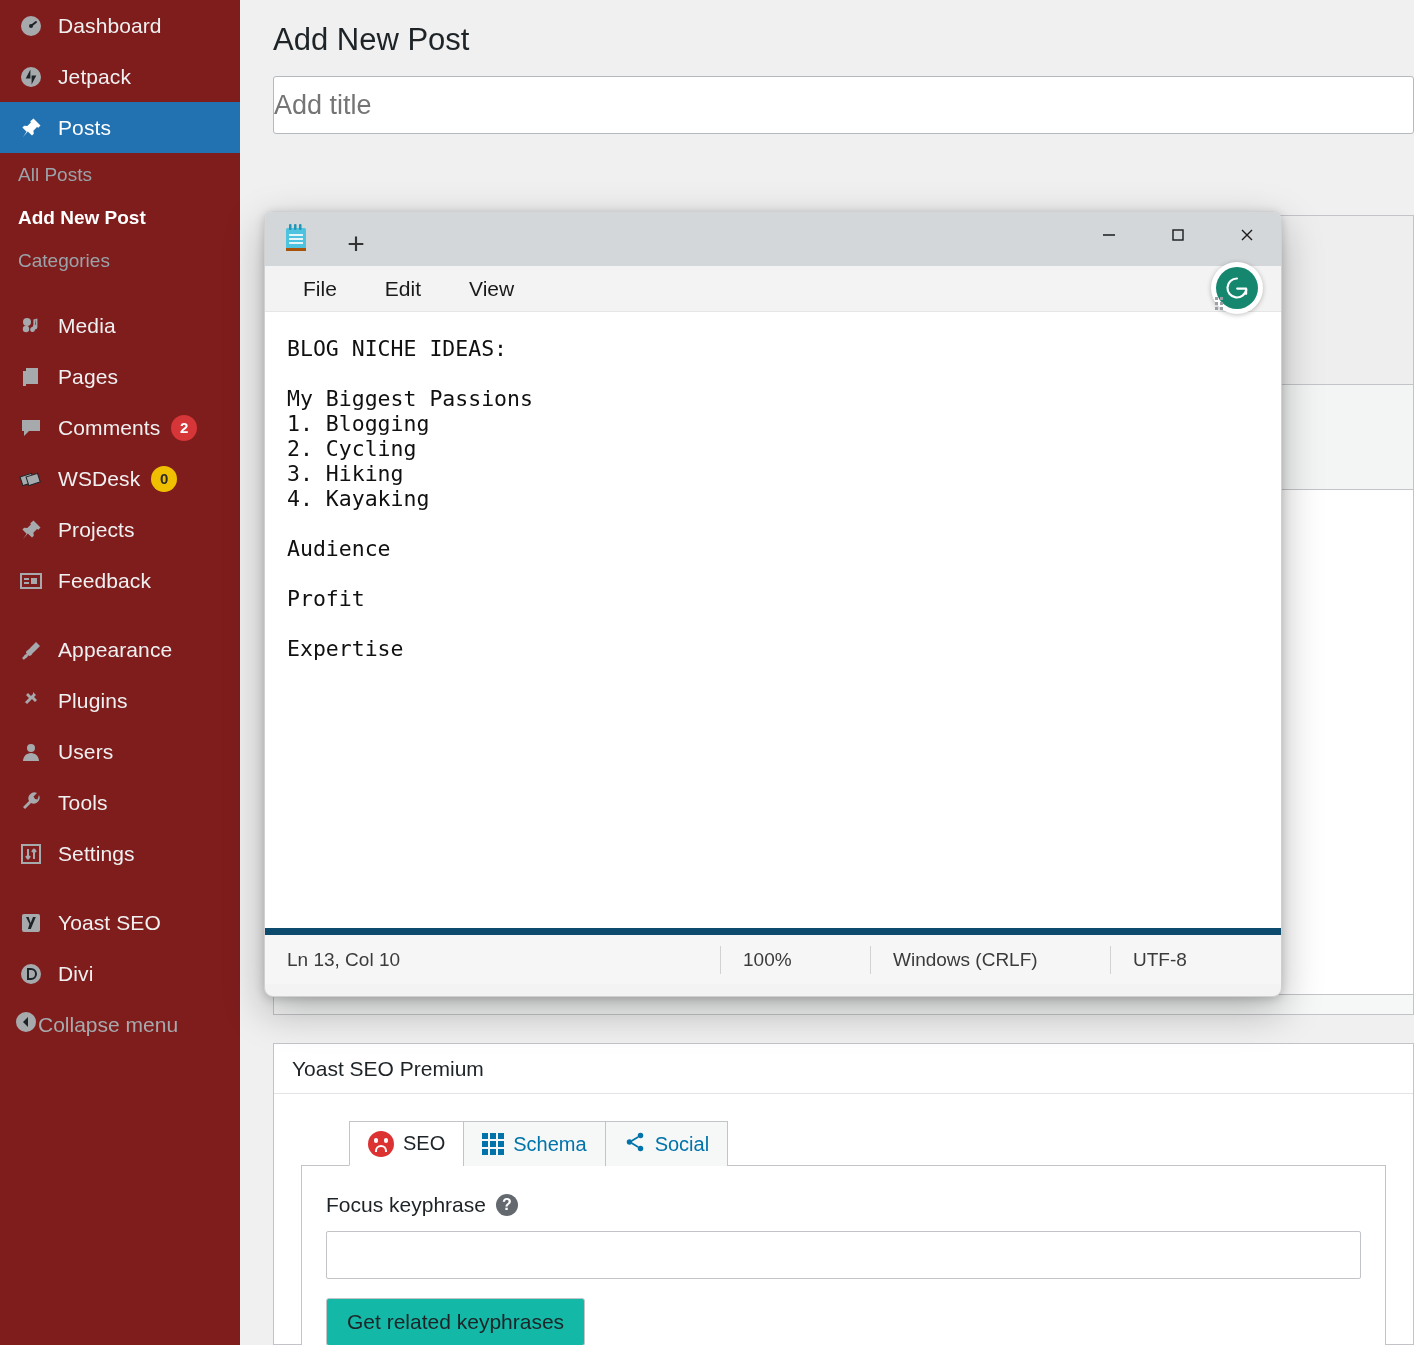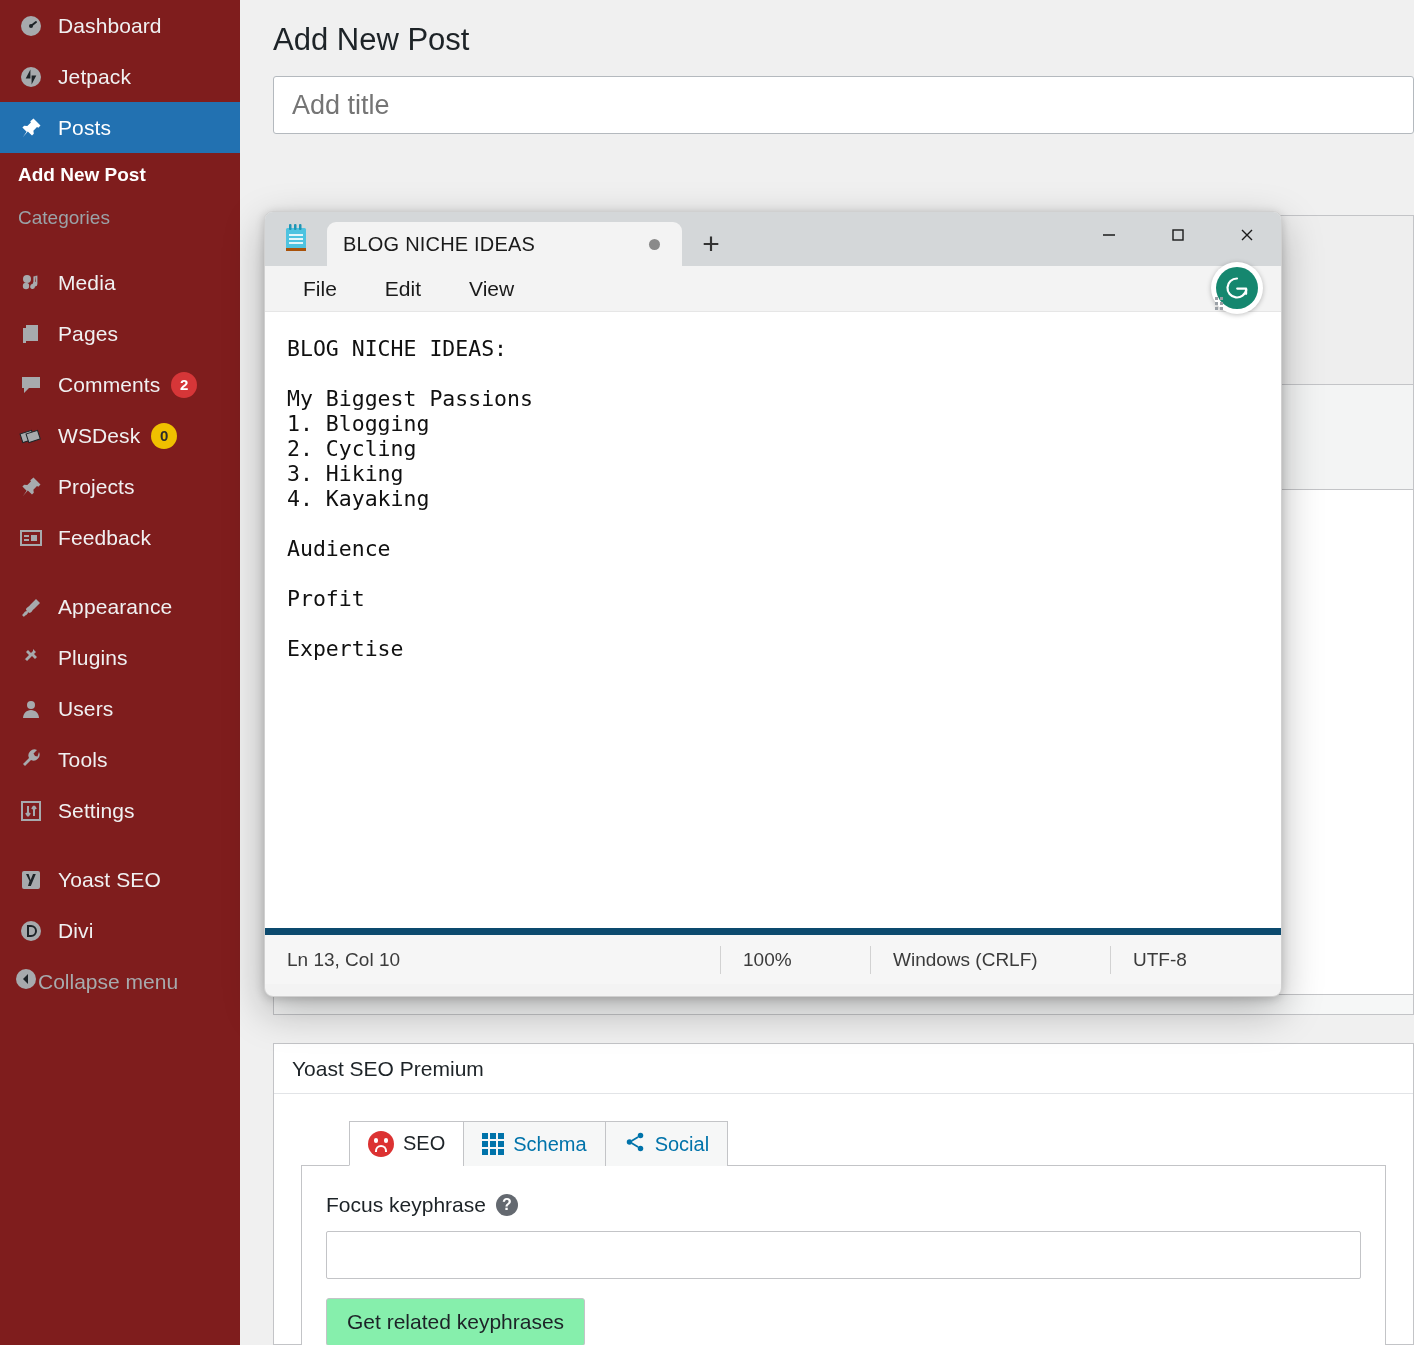--- a/index.html
+++ b/index.html
@@ -74,21 +74,21 @@
     font-size: 31px; color: #1d2327; font-weight: 400;
     padding: 22px 0 0 33px;
   }
   .title-input {
     margin: 18px 0 0 33px;
     height: 58px; width: 1141px;
     background: #fff;
     border: 1px solid #b4b9be;
     border-radius: 3px;
     display: flex; align-items: center;
-    padding-left: 18px;
+    padding-left: 0;
     font-size: 27px;
     color: #757575;
   }
 
   
   .bg-panel {
     position: absolute; left: 33px; width: 1141px;
     background: #f6f7f7;
     border: 1px solid #c3c4c7;
     border-top: none;
@@ -149,21 +149,21 @@
     font-size: 16px; font-weight: bold;
     display: flex; align-items: center; justify-content: center;
   }
   .keyphrase-input {
     height: 48px; border: 1px solid #c3c4c7; background: #fff;
     margin-bottom: 19px; border-radius: 2px;
   }
   .btn-related {
     display: inline-flex; align-items: center; justify-content: center;
     height: 48px; padding: 0 20px;
-    background: #86efac; border: 1px solid #c3c4c7; border-radius: 3px;
+    background: #14b8a6; border: 1px solid #c3c4c7; border-radius: 3px;
     font-size: 21px; color: #1d2327;
   }
   .smiley {
     width: 26px; height: 26px; border-radius: 13px; background: #dc3232;
     position: relative; flex: 0 0 26px;
   }
   .smiley::before, .smiley::after {
     content: ""; position: absolute; top: 7px;
     width: 4px; height: 5px; border-radius: 2px; background: #fff;
   }
@@ -306,20 +306,23 @@
 
     <div class="wp-item current">
       <span class="ico">
         <svg width="24" height="24" viewBox="0 0 24 24">
             <path d="M14.5 2.5l7 7-2.2 2.2-1.3-.6-3.6 3.6.4 3.1-1.8 1.8-4.2-4.2L4 21l3.6-5.3-4.2-4.2 1.8-1.8 3.1.4 3.6-3.6-.6-1.3z" fill="#fff"></path>
           </svg>
       </span>
       <span>Posts</span>
     </div>
 
+    <div class="wp-sub">
+      <span>All Posts</span>
+    </div>
     <div class="wp-sub active">
       <span>Add New Post</span>
     </div>
     <div class="wp-sub">
       <span>Categories</span>
     </div>
 
     <div class="wp-gap"></div>
 
     <div class="wp-item">
@@ -546,24 +549,20 @@
               <rect x="16" y="0" width="2.5" height="6" rx="1"></rect>
             </g>
           <g fill="#fff" opacity=".85">
               <rect x="6" y="10" width="14" height="2"></rect>
               <rect x="6" y="14" width="14" height="2"></rect>
               <rect x="6" y="18" width="14" height="2"></rect>
             </g>
         </svg>
       </div>
 
-      <div class="np-tab">
-        <span class="np-tab-label">BLOG NICHE IDEAS</span>
-        <span class="np-tab-dot"></span>
-      </div>
 
       <div class="np-newtab">+</div>
 
       <div class="np-winbtns">
         <div class="np-winbtn">
           <svg width="16" height="16" viewBox="0 0 16 16">
               <path d="M2 8h12" stroke="#1a1a1a" stroke-width="1.4"></path>
             </svg>
         </div>
         <div class="np-winbtn">

